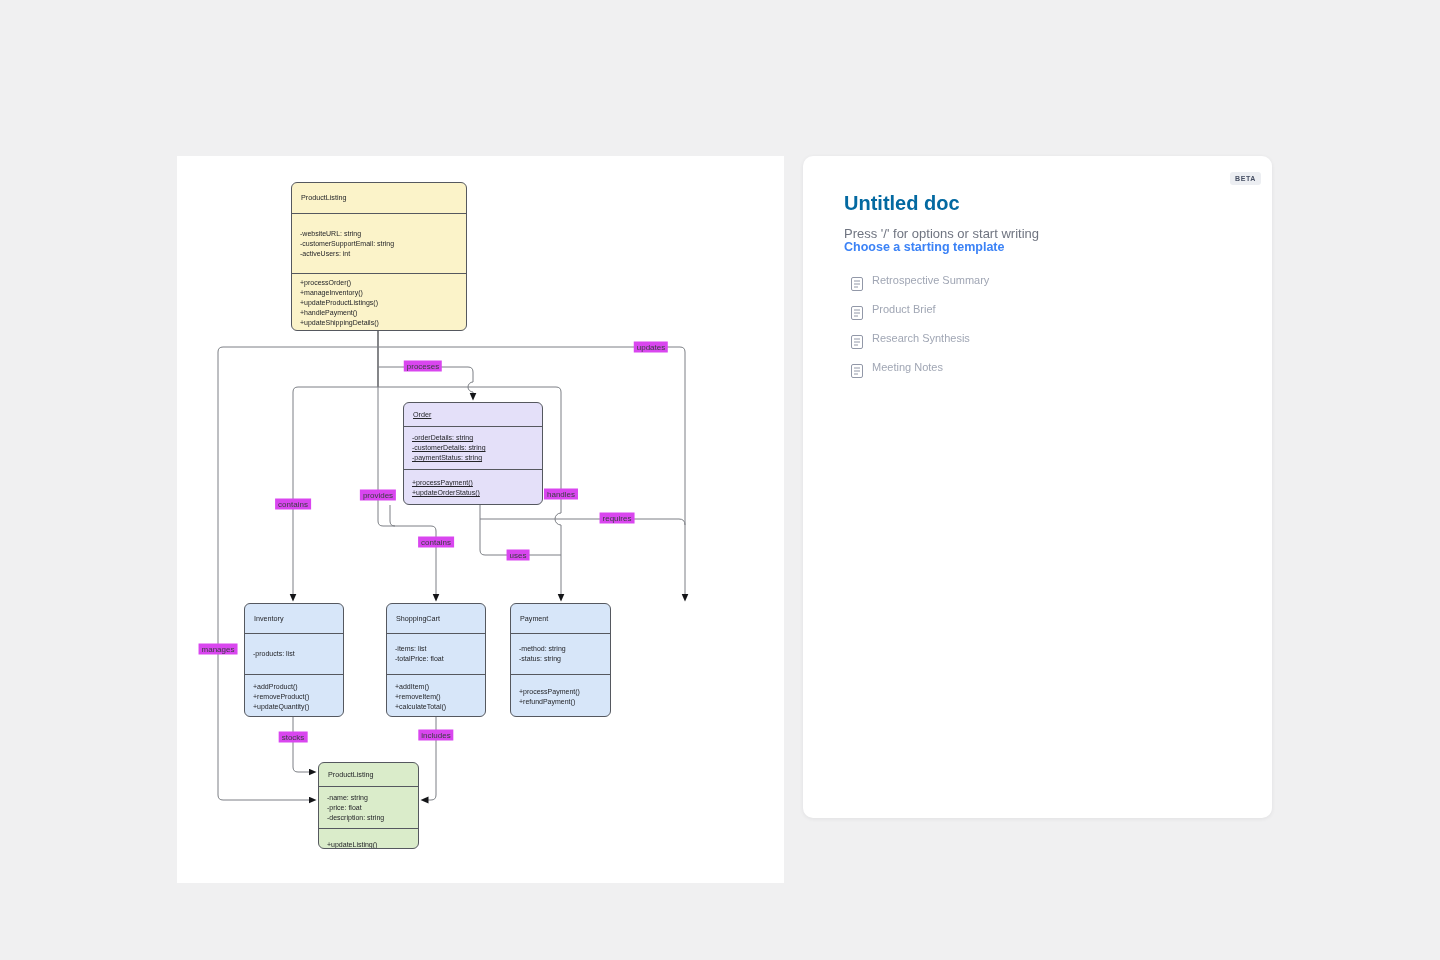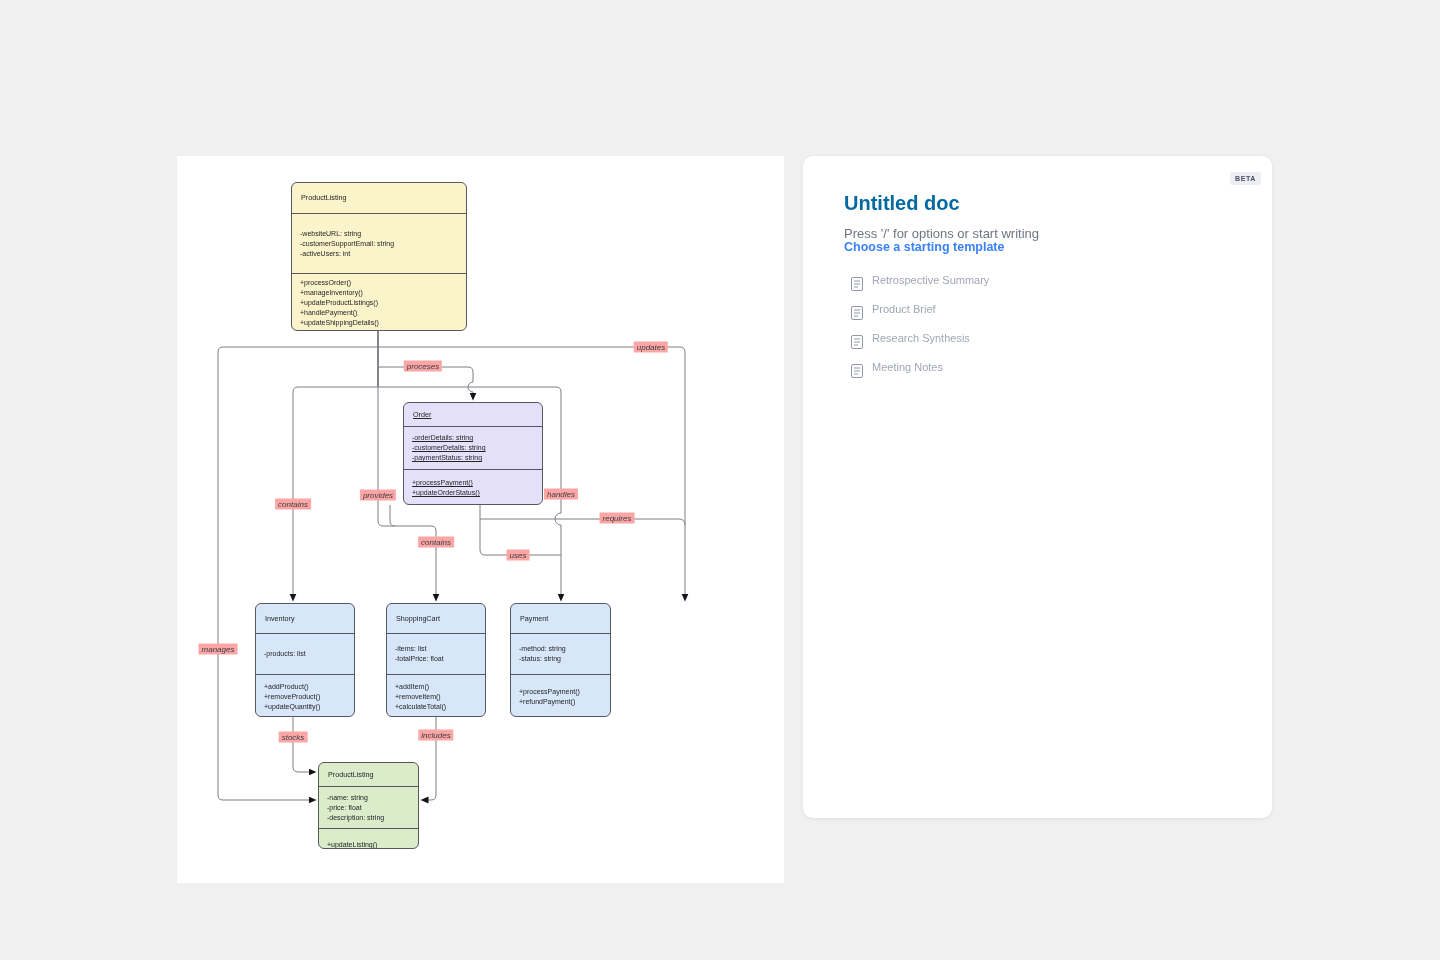--- a/index.html
+++ b/index.html
@@ -40,26 +40,25 @@
     word-wrap:break-word;
   }
   .c-yellow { background:#fbf3c9; }
   .c-purple { background:#e4e0f9;text-decoration:underline; }
   .c-blue   { background:#d7e6f9; }
   .c-green  { background:#daecca; }
 
   .elabel {
     position:absolute;
     transform:translate(-50%,-50%);
-    background:#fca5a5;
+    background:#d946ef;
     padding:1px 3px;
     font-size:8px;
     color:#3a3d42;
     white-space:nowrap;
-    font-style:italic;
   }
 
   
   .doc-panel {
     position:absolute; left:803px; top:156px;
     width:469px; height:662px;
     background:#ffffff;
     border-radius:10px;
     box-shadow:0 1px 4px rgba(30,34,48,0.07);
   }
@@ -172,21 +171,21 @@
       <div>-orderDetails: string</div>
       <div>-customerDetails: string</div>
       <div>-paymentStatus: string</div>
     </div>
     <div class="uml-sec" style="height:37px">
       <div>+processPayment()</div>
       <div>+updateOrderStatus()</div>
     </div>
   </div>
 
-  <div class="uml c-blue" style="left:78px;top:447px;width:100px;height:114px">
+  <div class="uml c-blue" style="left:67px;top:447px;width:100px;height:114px">
     <div class="uml-title" style="height:29px">Inventory</div>
     <div class="uml-sec" style="height:41px">
       <div>-products: list</div>
     </div>
     <div class="uml-sec" style="height:44px">
       <div>+addProduct()</div>
       <div>+removeProduct()</div>
       <div>+updateQuantity()</div>
     </div>
   </div>

